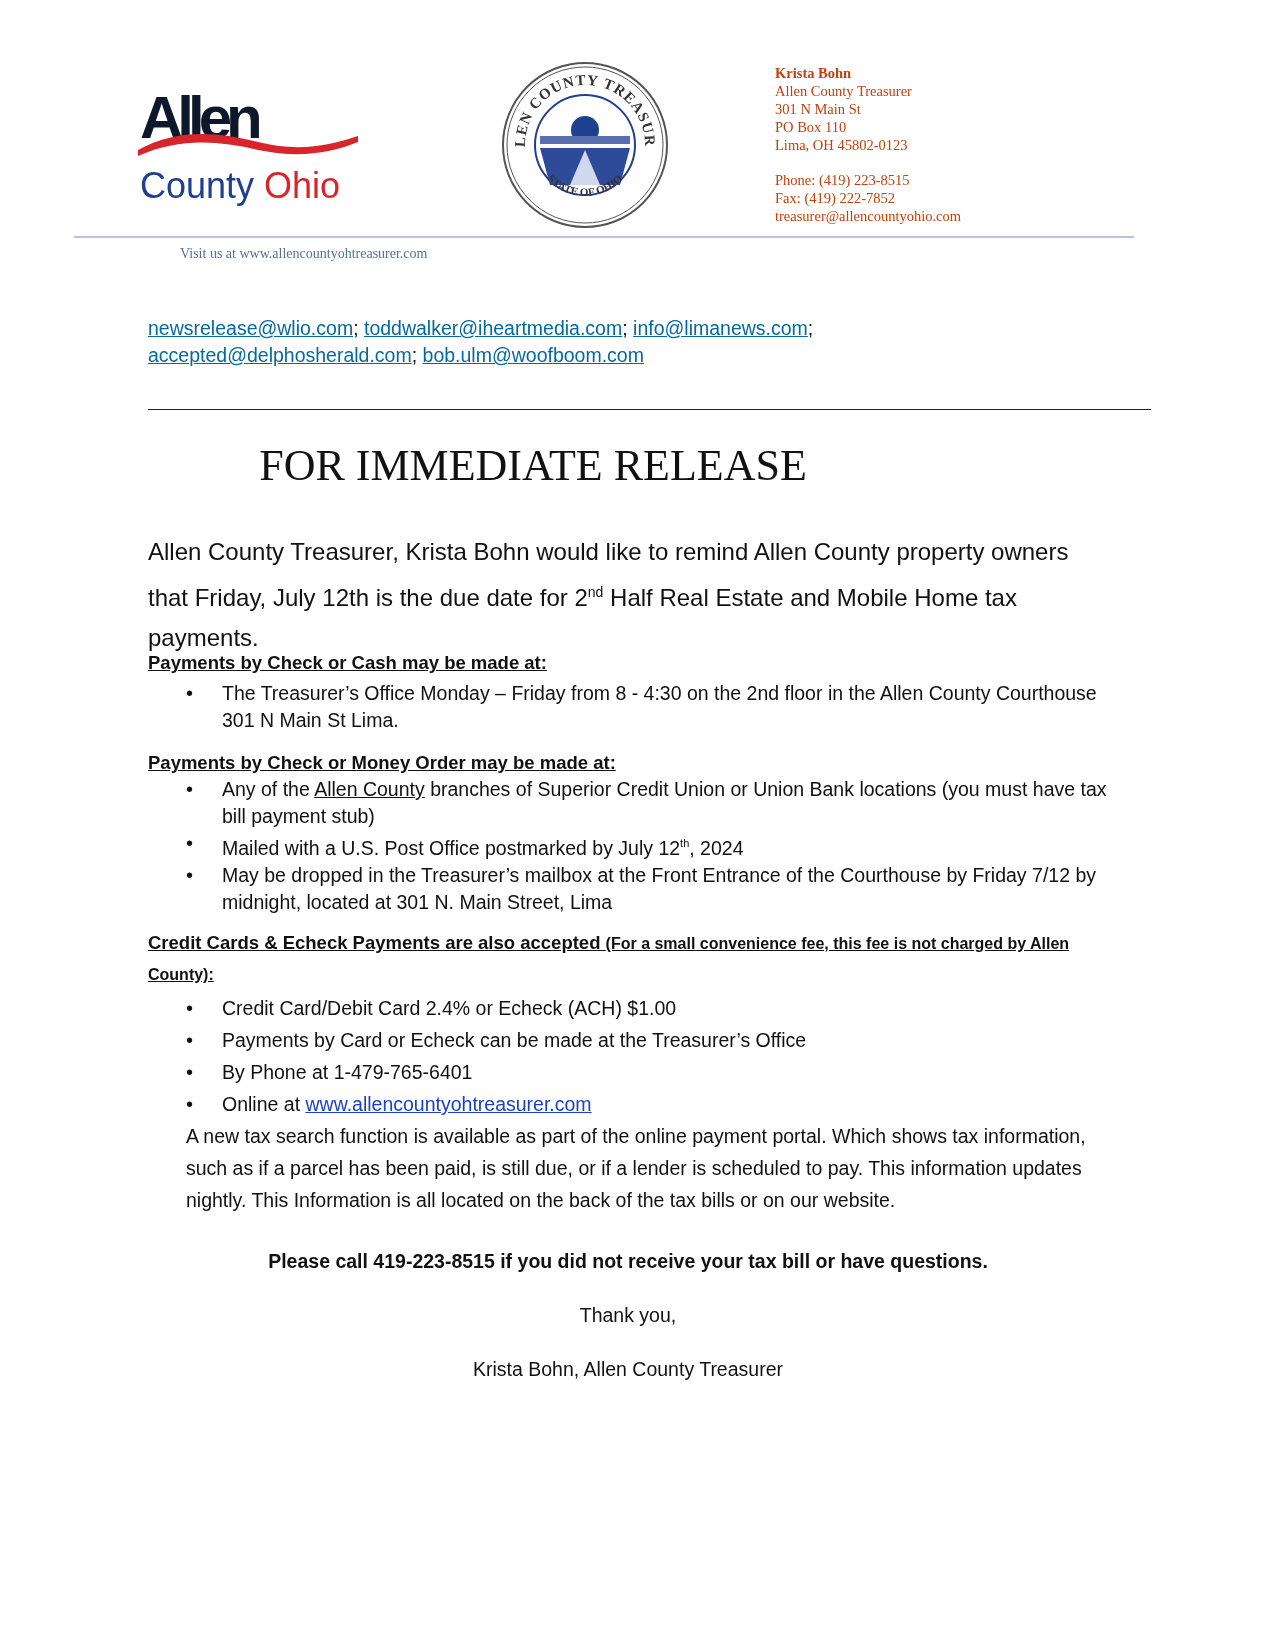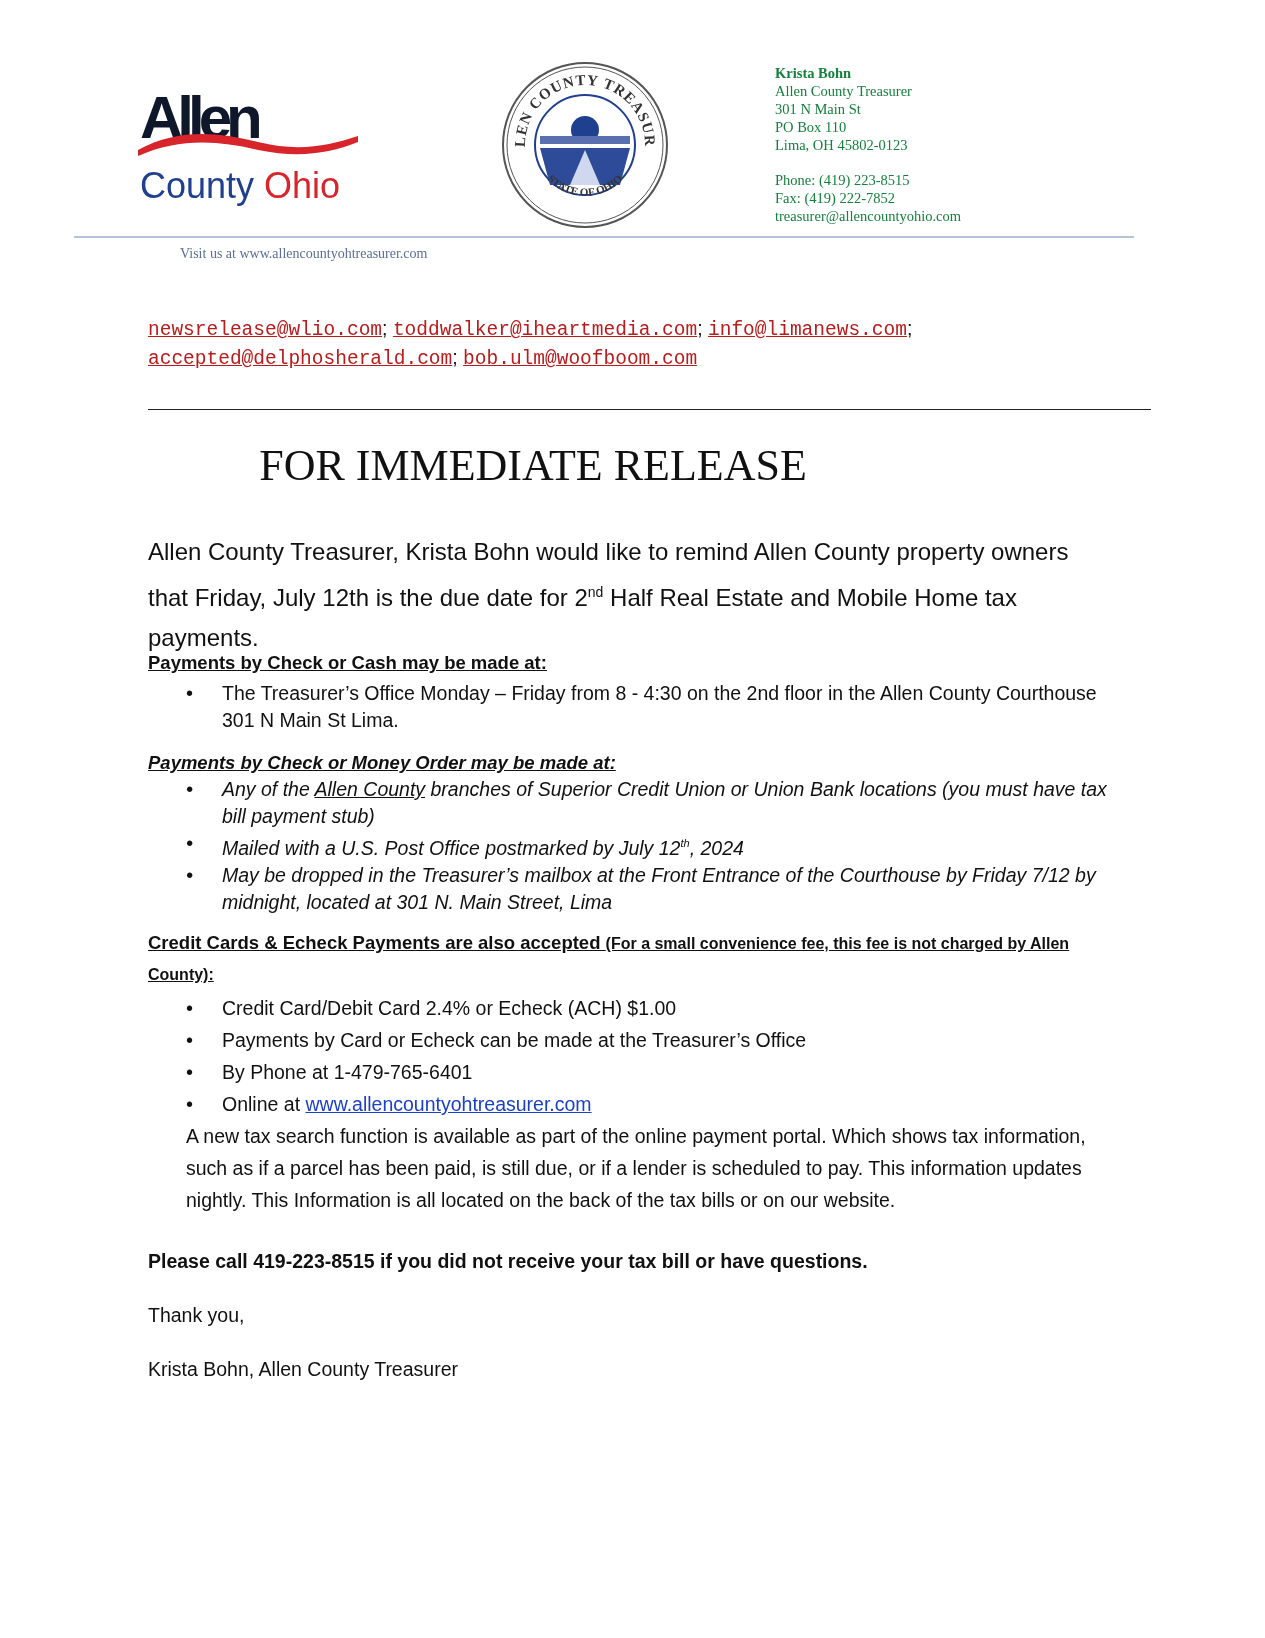--- a/index.html
+++ b/index.html
@@ -6,43 +6,43 @@
   body { width:1265px; height:1638px; background:#fff; position:relative; overflow:hidden; font-family:"Liberation Sans", sans-serif; color:#111; }
   .abs { position:absolute; }
   
   .logo-allen { left:140px; top:88px; font-family:"Liberation Sans", sans-serif; font-weight:bold; font-size:60px; color:#0f172a; letter-spacing:-6px; line-height:1; }
   .logo-swoosh { left:138px; top:128px; width:220px; height:30px; }
   .logo-county { left:140px; top:168px; font-size:36px; color:#1f3f8f; line-height:1; }
   .logo-county .ohio { color:#d8252c; }
   
   .seal { left:500px; top:60px; width:170px; height:170px; }
   
-  .lh { left:775px; top:64px; font-family:"Liberation Serif", serif; font-size:14.5px; color:#15803d; line-height:18px; }
+  .lh { left:775px; top:64px; font-family:"Liberation Serif", serif; font-size:14.5px; color:#c2410c; line-height:18px; }
   .lh .name { font-weight:bold; }
   .lh .gap { height:17px; }
   .head-rule { left:74px; top:236px; width:1060px; height:2px; background:#b5c4da; }
   .visit { left:152px; top:246px; font-family:"Liberation Serif", serif; font-size:14px; color:#5a6f96;margin-left:28px; }
   
   .emails { left:148px; top:315px; font-size:19.5px; line-height:27px; color:#111; }
-  .emails a { color:#b91c1c; text-decoration:underline;font-family:Liberation Mono, monospace; }
+  .emails a { color:#0369a1; text-decoration:underline; }
   .rule2 { left:148px; top:409px; width:1003px; height:1px; background:#222; }
   .title { left:0; width:1066px; top:440px; text-align:center; font-family:"Liberation Serif", serif; font-size:44px; color:#111; }
   .body { left:148px; width:960px; font-family:"DejaVu Sans", sans-serif; }
   .lead { top:532px; font-size:24px; line-height:40px; font-family:"Liberation Sans", sans-serif; }
   .lead sup { font-size:14px; }
   .sec { font-size:18.5px; font-weight:bold; text-decoration:underline; font-family:"Liberation Sans", sans-serif; }
   .sec .small { font-size:16px; }
   ul.b { list-style:none; }
   ul.b li { position:relative; padding-left:74px; font-size:19.5px; line-height:27px; font-family:"Liberation Sans", sans-serif; }
   ul.b li::before { content:"•"; position:absolute; left:38px; top:0; font-size:20px; }
   ul.b li sup { font-size:11px; }
   .u { text-decoration:underline; }
   .link { color:#1a3fc9; text-decoration:underline; }
   .para { padding-left:38px; font-size:19.5px; line-height:32px; font-family:"Liberation Sans", sans-serif; }
-  .p { font-size:19.5px; font-family:"Liberation Sans", sans-serif; }
+  .p { font-size:19.5px; font-family:"Liberation Sans", sans-serif;text-align:center; }
 </style>
 </head>
 <body>
 
 <div class="abs logo-allen">Allen</div>
 <svg class="abs logo-swoosh" viewBox="0 0 220 30">
   <path d="M0 22 C40 0, 80 4, 120 14 C160 24, 190 18, 220 8 L220 14 C190 26, 160 30, 120 22 C80 12, 40 10, 0 28 Z" fill="#d8252c"></path>
 </svg>
 <div class="abs logo-county">
   <span>County</span>
@@ -89,21 +89,21 @@
 
 <div class="abs body lead"><span>Allen County Treasurer, Krista Bohn would like to remind Allen County property owners that Friday, July 12th is the due date for 2</span><sup>nd</sup><span> Half Real Estate and Mobile Home tax payments.</span></div>
 
 <div class="abs body" style="top:652px;">
   <div class="sec">Payments by Check or Cash may be made at:</div>
   <ul class="b" style="margin-top:6px;">
     <li>The Treasurer’s Office Monday – Friday from 8 - 4:30 on the 2nd floor in the Allen County Courthouse 301 N Main St Lima.</li>
   </ul>
 </div>
 
-<div class="abs body" style="top:752px;font-style:italic;">
+<div class="abs body" style="top:752px;">
   <div class="sec">Payments by Check or Money Order may be made at:</div>
   <ul class="b" style="margin-top:2px;">
     <li><span>Any of the </span><span class="u">Allen County</span><span> branches of Superior Credit Union or Union Bank locations (you must have tax bill payment stub)</span></li>
     <li><span>Mailed with a U.S. Post Office postmarked by July 12</span><sup>th</sup><span>, 2024</span></li>
     <li>May be dropped in the Treasurer’s mailbox at the Front Entrance of the Courthouse by Friday 7/12 by midnight, located at 301 N. Main Street, Lima</li>
   </ul>
 </div>
 
 <div class="abs body" style="top:928px; width:940px;">
   <div class="sec" style="line-height:30px;"><span>Credit Cards &amp; Echeck Payments are also accepted </span><span class="small">(For a small convenience fee, this fee is not charged by Allen County):</span></div>

